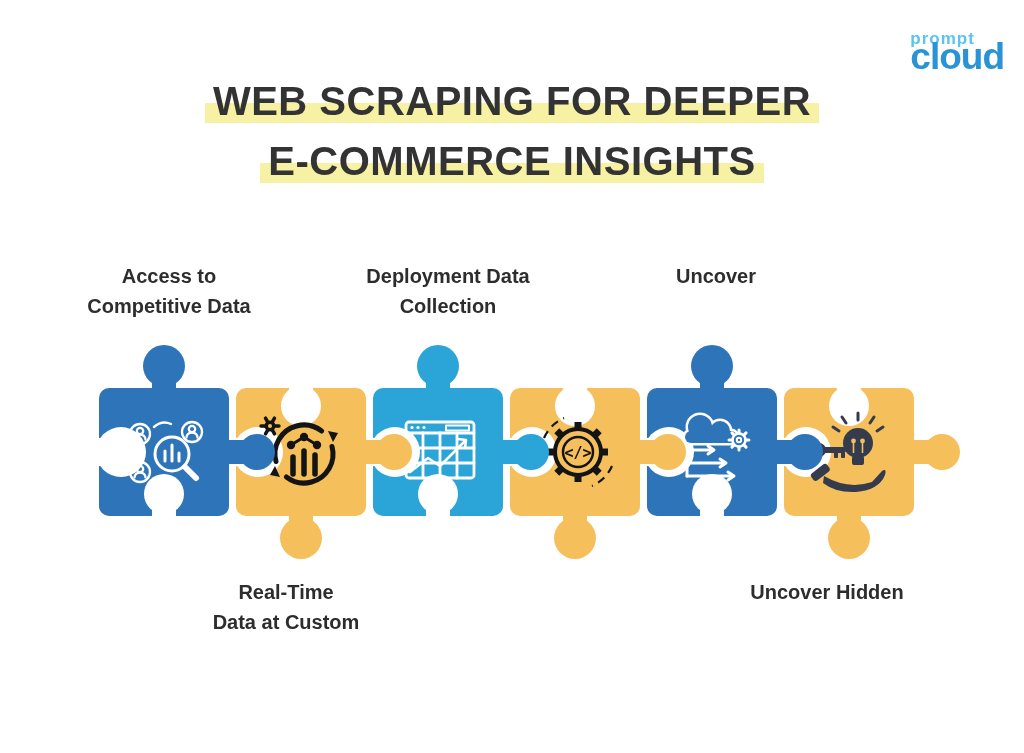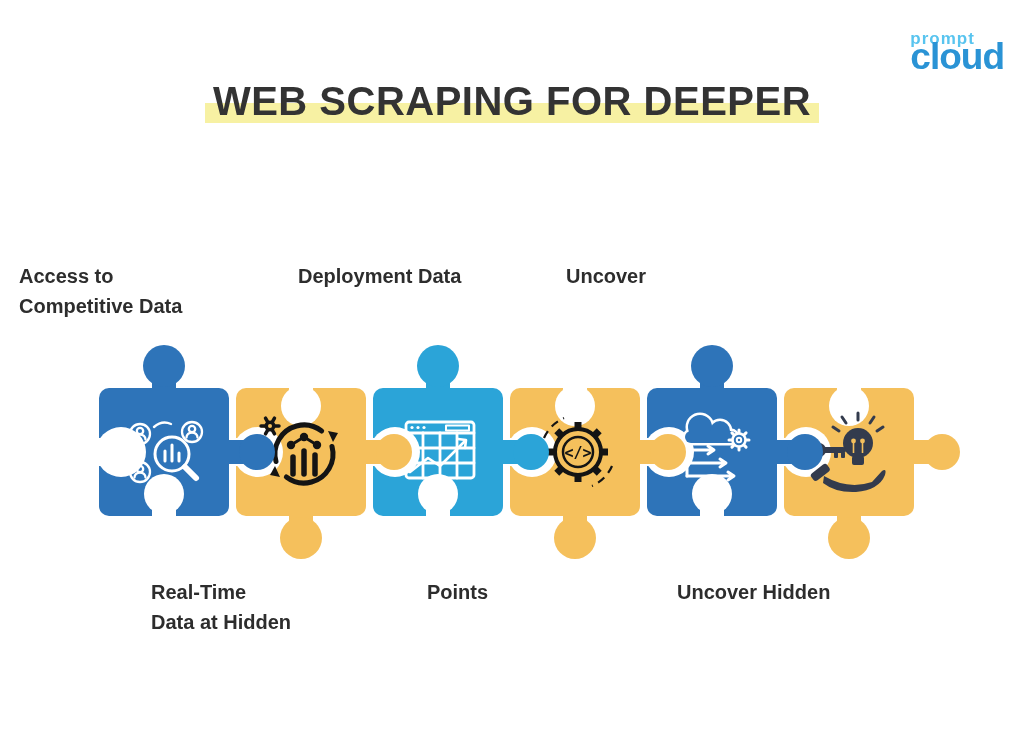--- a/index.html
+++ b/index.html
@@ -17,61 +17,62 @@
     display:inline;
     background:linear-gradient(180deg, rgba(0,0,0,0) 54%, #F7F1A3 54%, #F7F1A3 100%);
     padding:0 8px;
   }
   
   .logo{position:absolute;top:30px;right:20px;text-align:left;line-height:1;}
   .logo-top{display:block;font-size:17px;font-weight:700;color:#58C4EF;letter-spacing:1px;padding-right:3px;}
   .logo-bottom{display:block;font-size:37px;font-weight:700;color:#2A93D5;letter-spacing:-1px;margin-top:-9px;}
   
   .blabel{
-    position:absolute;width:300px;transform:translateX(-50%);
+    position:absolute;width:300px;text-align:center;transform:translateX(-50%);
     font-size:20px;font-weight:700;color:#2d2d2d;line-height:30px;
   }
   .blabel.toprow{top:261px;}
   .blabel.botrow{top:577px;}
   .blabel span{display:block;}
   
   .piece{position:absolute;top:328px;width:200px;height:250px;}
   .piece svg{overflow:visible;display:block;}
 </style>
 </head>
 <body>
 
 <div class="canvas">
 
   <h1 class="title">
     <span class="line"><span class="hl">WEB SCRAPING FOR DEEPER</span></span>
+    <span class="line"><span class="hl">E-COMMERCE INSIGHTS</span></span>
   </h1>
 
   <div class="logo">
     <span class="logo-top">prompt</span>
     <span class="logo-bottom">cloud</span>
   </div>
 
   <div class="blabel toprow" style="left:169px">
     <span>Access to</span>
     <span>Competitive Data</span>
   </div>
   <div class="blabel toprow" style="left:448px">
     <span>Deployment Data</span>
+    <span>Collection</span>
   </div>
   <div class="blabel toprow" style="left:716px">
     <span>Uncover</span>
   </div>
 
-  <div class="blabel botrow" style="left:301px">
+  <div class="blabel botrow" style="left:286px">
     <span>Real-Time</span>
-    <span>Data at Hidden</span>
+    <span>Data at Custom</span>
   </div>
   <div class="blabel botrow" style="left:577px">
-    <span>Points</span>
   </div>
   <div class="blabel botrow" style="left:827px">
     <span>Uncover Hidden</span>
   </div>
 
   <div class="piece" style="left:99px;z-index:16">
     <svg width="200" height="250" viewBox="0 0 200 250">
       <g fill="#2E74B9">
         <rect x="0" y="60" width="130" height="128" rx="10"></rect>
         <rect x="53" y="40" width="24" height="24"></rect>

